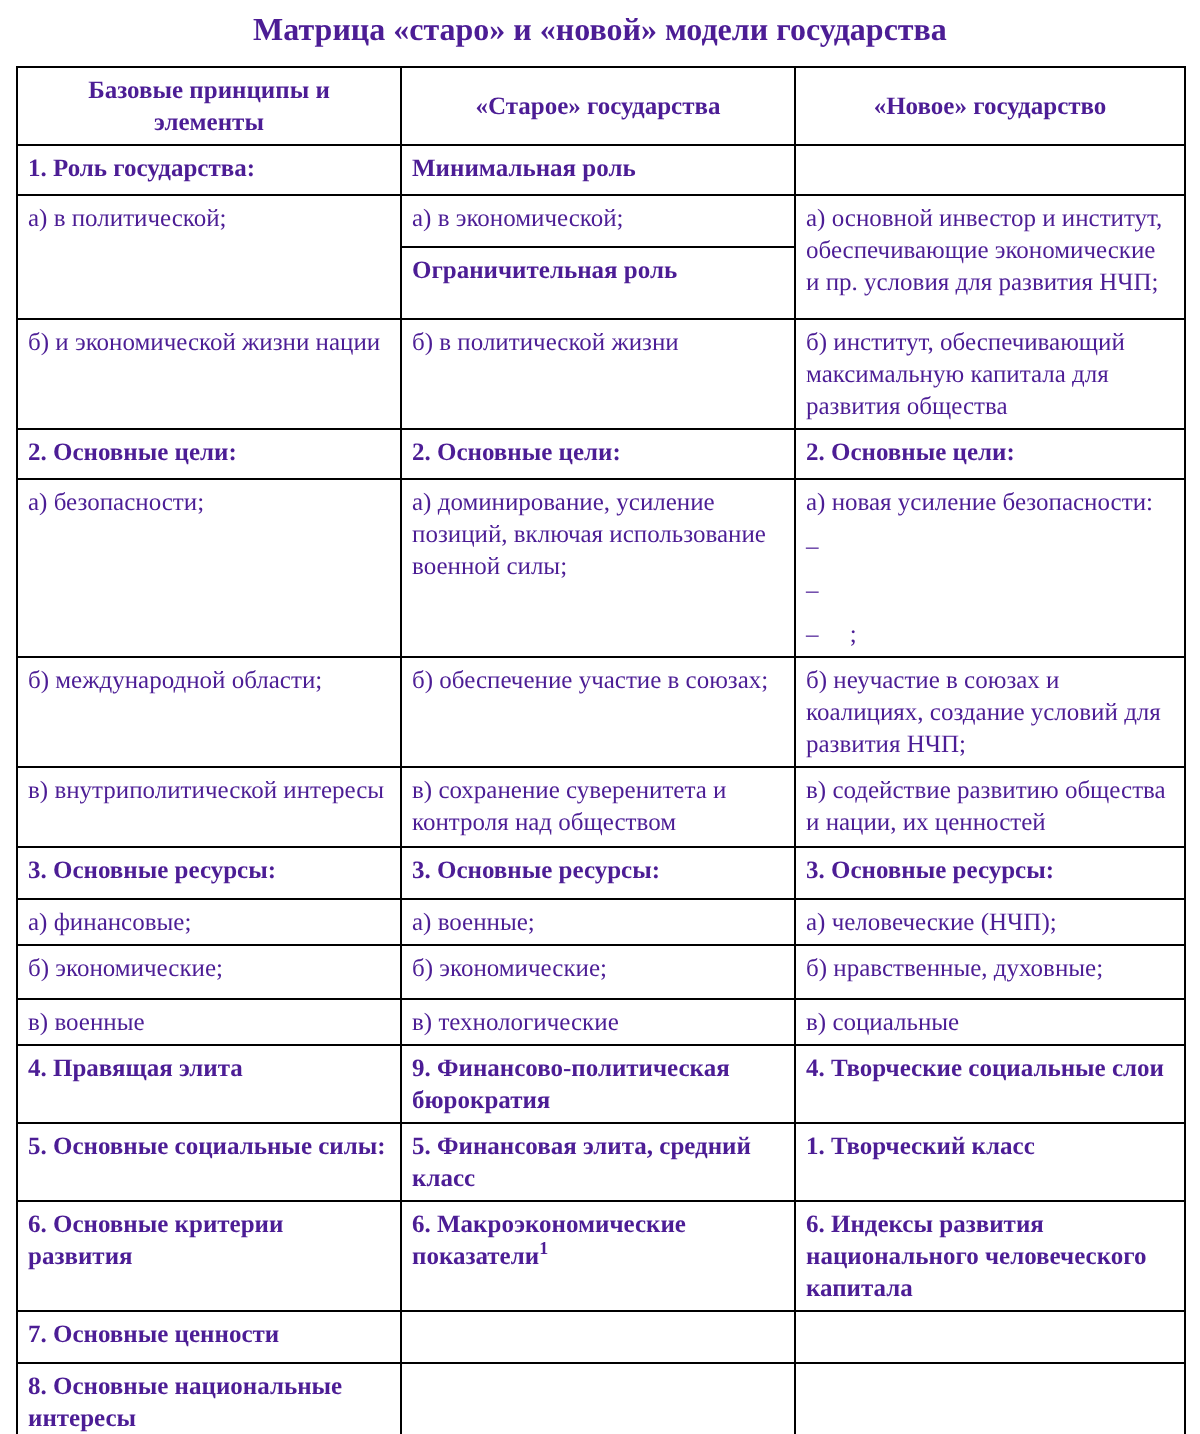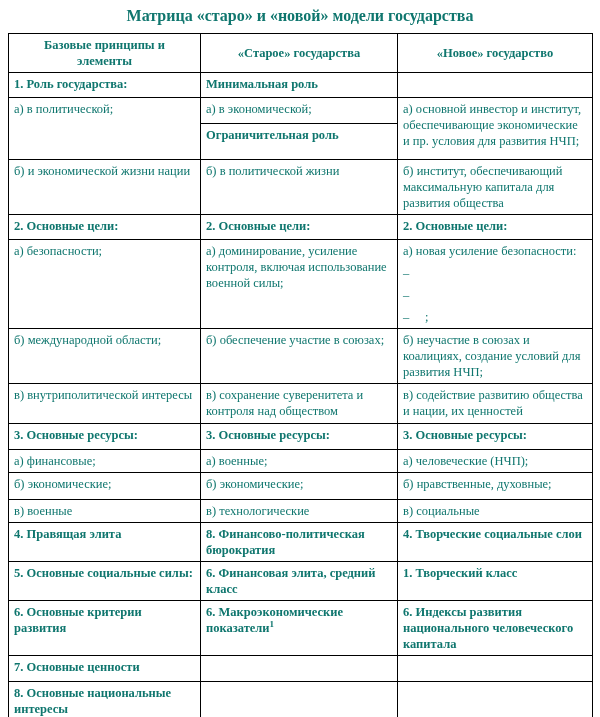--- a/index.html
+++ b/index.html
@@ -2,21 +2,21 @@
 <html><head>
 <meta charset="utf-8">
 <style>
   * { margin: 0; padding: 0; box-sizing: border-box; }
   html, body { background: #ffffff; }
   .page {
     width: 600px;
     height: 717px;
     background: #ffffff;
     font-family: "Liberation Serif", "DejaVu Serif", serif;
-    color: #0f766e;
+    color: #4c1d95;
     overflow: hidden;
   }
   .doc-title {
     text-align: center;
     font-weight: bold;
     font-size: 16px;
     line-height: 20px;
     padding-top: 6px;
   }
   table.matrix {
@@ -90,21 +90,21 @@
     </tr>
 
     <tr style="height:25px">
       <td class="b">2. Основные цели:</td>
       <td class="b">2. Основные цели:</td>
       <td class="b">2. Основные цели:</td>
     </tr>
 
     <tr style="height:82px">
       <td>а) безопасности;</td>
-      <td>а) доминирование, усиление контроля, включая использование военной силы;</td>
+      <td>а) доминирование, усиление позиций, включая использование военной силы;</td>
       <td>
         <div>а) новая усиление безопасности:</div>
         <div class="dash-item">–</div>
         <div class="dash-item">–</div>
         <div class="dash-item">–&nbsp;&nbsp;&nbsp;&nbsp;&nbsp;;</div>
       </td>
     </tr>
 
     <tr style="height:55px">
       <td>б) международной области;</td>
@@ -137,27 +137,27 @@
     </tr>
 
     <tr style="height:23px">
       <td>в) военные</td>
       <td>в) технологические</td>
       <td>в) социальные</td>
     </tr>
 
     <tr style="height:35px">
       <td class="b">4. Правящая элита</td>
-      <td class="b">8. Финансово-политическая бюрократия</td>
+      <td class="b">9. Финансово-политическая бюрократия</td>
       <td class="b">4. Творческие социальные слои</td>
     </tr>
 
     <tr style="height:37px">
       <td class="b">5. Основные социальные силы:</td>
-      <td class="b">6. Финансовая элита, средний класс</td>
+      <td class="b">5. Финансовая элита, средний класс</td>
       <td class="b">1. Творческий класс</td>
     </tr>
 
     <tr style="height:53px">
       <td class="b">6. Основные критерии развития</td>
       <td class="b">
         <span>6. Макроэкономические показатели</span><sup>1</sup>
       </td>
       <td class="b">6. Индексы развития национального человеческого капитала</td>
     </tr>

